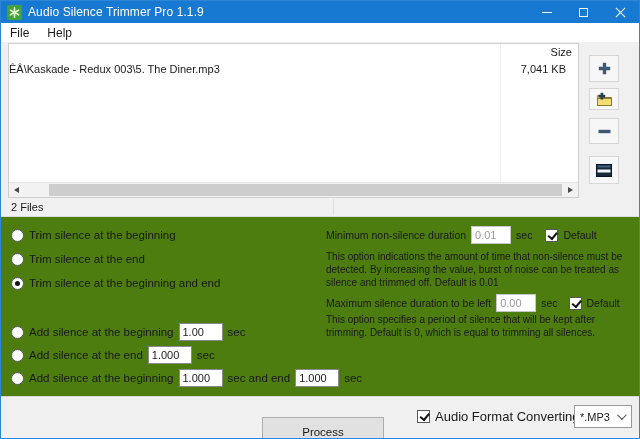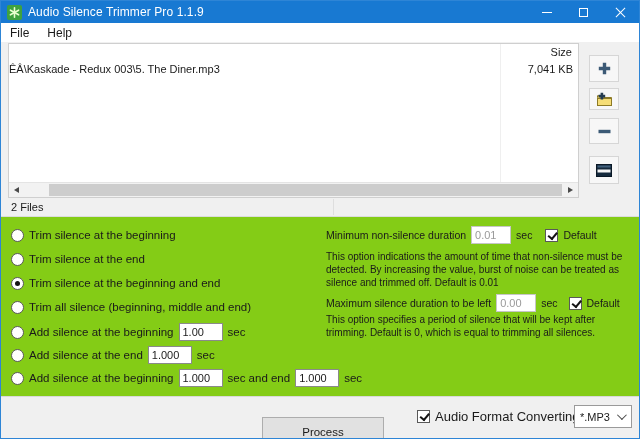--- a/index.html
+++ b/index.html
@@ -26,42 +26,42 @@
     display:flex;align-items:center;font-size:12px;}
   .menu-item{padding:0 9px;height:100%;display:flex;align-items:center;}
   
   .file-list{position:absolute;left:7px;top:42px;width:571px;height:155px;background:#fff;
     border:1px solid #cfcfcf;box-sizing:border-box;}
   .list-header{position:relative;height:17px;font-size:11px;}
   .size-header{position:absolute;right:6px;top:2px;}
   .col-divider{position:absolute;right:77px;top:0;bottom:14px;width:1px;background:#efefef;}
   .lrow{height:15px;display:flex;align-items:center;font-size:11px;position:relative;z-index:1;}
   .lrow .fname{flex:1;white-space:nowrap;overflow:hidden;padding-left:0;}
-  .lrow .fsize{flex:none;width:80px;text-align:right;padding-right:5px;}
+  .lrow .fsize{flex:none;width:80px;text-align:right;padding-right:12px;}
   .lrow.selected{background:#ececec;}
   .hscroll{position:absolute;left:0;right:0;bottom:0;height:14px;background:#f2f2f2;border-top:1px solid #e4e4e4;}
   .sb-arrow{position:absolute;top:0;bottom:0;width:15px;display:flex;align-items:center;justify-content:center;}
   .sb-arrow.left{left:0;} .sb-arrow.right{right:0;}
   .tri-left{width:0;height:0;border-top:3.5px solid transparent;border-bottom:3.5px solid transparent;border-right:5px solid #4a4a4a;}
   .tri-right{width:0;height:0;border-top:3.5px solid transparent;border-bottom:3.5px solid transparent;border-left:5px solid #4a4a4a;}
   .sb-thumb{position:absolute;left:40px;right:16px;top:1px;bottom:1px;background:#cdcdcd;}
   
   .side-btn{position:absolute;left:588px;width:30px;background:#f7f7f7;border:1px solid #d6d6d6;
     box-sizing:border-box;display:flex;align-items:center;justify-content:center;}
   .side-btn.b1{top:54px;height:27px;}
   .side-btn.b2{top:87px;height:22px;}
   .side-btn.b3{top:117px;height:26px;}
   .side-btn.b4{top:155px;height:28px;}
   
   .statusbar{position:absolute;left:0;top:197px;right:0;height:18px;background:#f0f0f0;
     border-bottom:1px solid #dcdcdc;font-size:11px;}
   .statusbar .count{position:absolute;left:10px;top:3px;}
   .status-divider{position:absolute;left:332px;top:1px;bottom:1px;width:1px;background:#dedede;}
   
-  .options{position:absolute;left:0;top:216px;right:0;height:180px;background:#84cc16;}
+  .options{position:absolute;left:0;top:216px;right:0;height:180px;background:#4d7c0f;}
   .radio-row{position:absolute;left:10px;display:flex;align-items:center;gap:5px;height:20px;font-size:11.5px;white-space:nowrap;}
   .radio{width:11px;height:11px;border:1px solid #595959;border-radius:50%;background:#fff;flex:none;
     display:flex;align-items:center;justify-content:center;}
   .radio.checked::after{content:"";width:5px;height:5px;border-radius:50%;background:#141414;}
   .num-input{width:44px;height:18px;box-sizing:border-box;border:1px solid #8a8a8a;background:#fff;
     font-family:"Liberation Sans",sans-serif;font-size:11px;padding:0 3px;color:#1a1a1a;}
   .num-input.disabled{border-color:#c6c6c6;color:#9a9a9a;width:40px;}
   .rp-row{position:absolute;left:325px;display:flex;align-items:center;gap:5px;height:20px;font-size:10.5px;white-space:nowrap;}
   .rp-row.r1{top:8px;} .rp-row.r2{top:76px;}
   .checkbox{width:13px;height:13px;box-sizing:border-box;border:1px solid #595959;background:#fff;position:relative;flex:none;}
@@ -170,24 +170,20 @@
       <span>Trim silence at the beginning</span>
     </div>
     <div class="radio-row" style="top:32px">
       <span class="radio"></span>
       <span>Trim silence at the end</span>
     </div>
     <div class="radio-row" style="top:56px">
       <span class="radio checked"></span>
       <span>Trim silence at the beginning and end</span>
     </div>
-    <div class="radio-row" style="top:80px">
-      <span class="radio"></span>
-      <span>Trim all silence (beginning, middle and end)</span>
-    </div>
 
     <div class="radio-row" style="top:105px">
       <span class="radio"></span>
       <span>Add silence at the beginning</span>
       <input class="num-input" type="text" value="1.00" style="">
       <span>sec</span>
     </div>
     <div class="radio-row" style="top:128px">
       <span class="radio"></span>
       <span>Add silence at the end</span>

